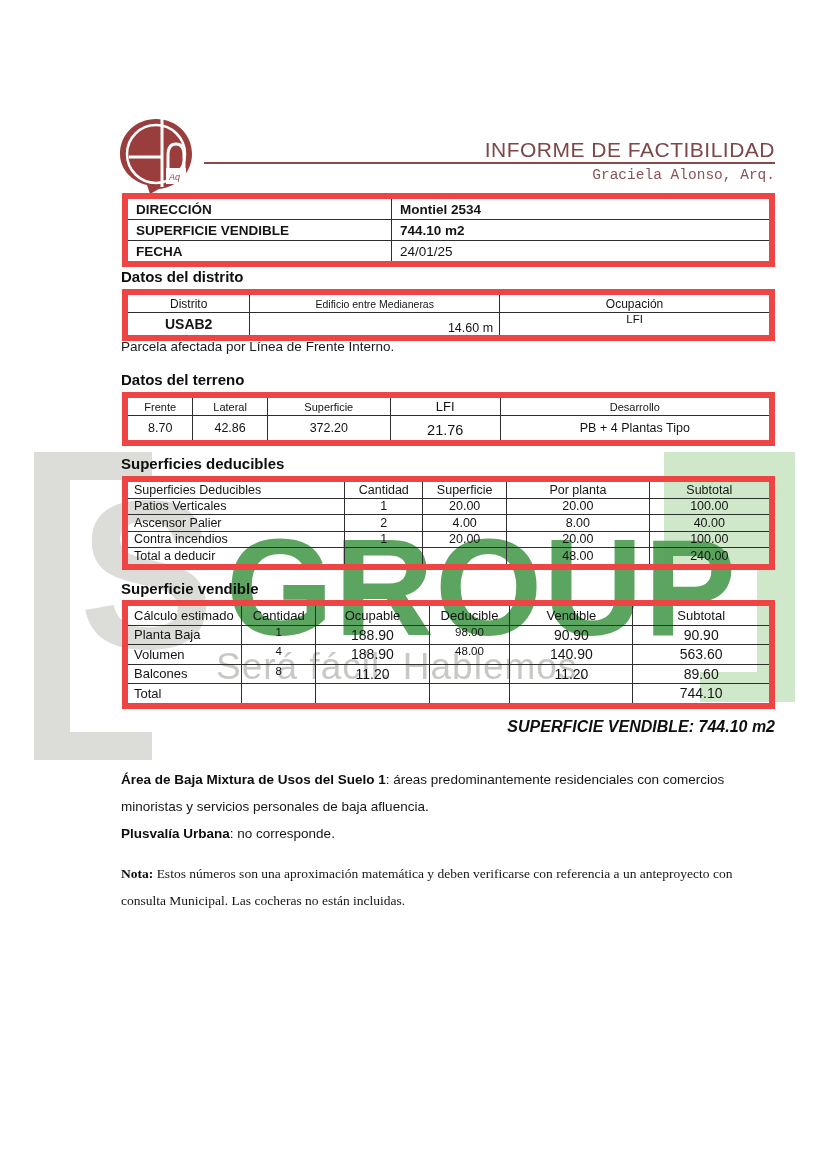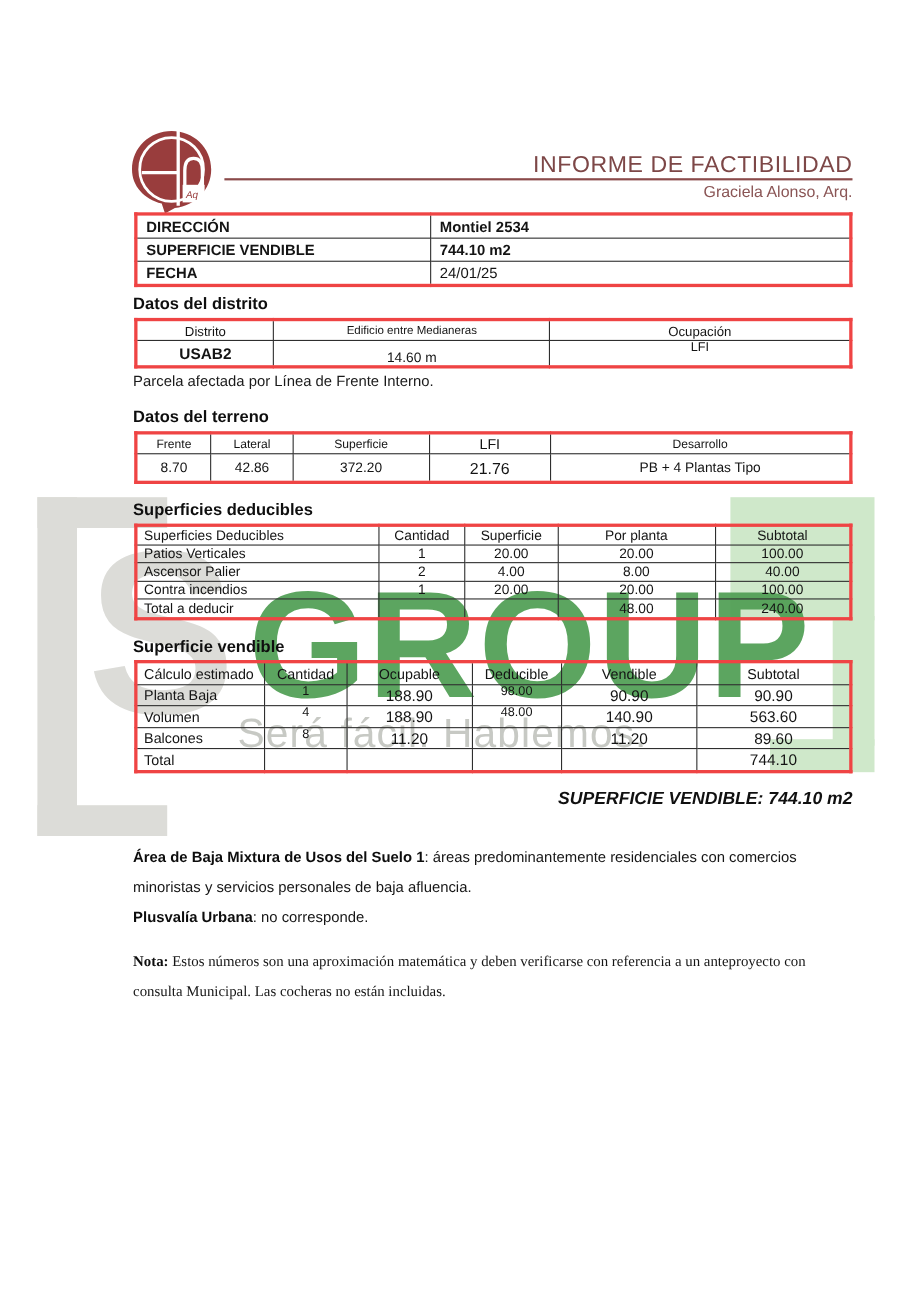--- a/index.html
+++ b/index.html
@@ -23,41 +23,41 @@
     color:#c7c9c4; letter-spacing:1px;text-align:center; }
 
   
   .content { position:absolute; inset:0; z-index:1; }
 
   
   .logo { position:absolute; left:116px; top:117px; }
   .title-rule { position:absolute; left:204px; top:162px; width:571px; height:2px; background:#8a4a4a; }
   .report-title { position:absolute; right:53px; top:137px; font-size:21px; line-height:25px;
     color:#7d4747; letter-spacing:0.5px; }
-  .report-subtitle { position:absolute; right:53px; top:167px; font-size:14.5px; color:#8a5555; }
-
-  
-  .tbl { border-collapse:collapse; table-layout:fixed; width:653px; border:3px solid #ef4444; background:transparent; }
+  .report-subtitle { position:absolute; right:53px; top:167px; font-size:14.5px; color:#8a5555;font-family:Liberation Mono, monospace; }
+
+  
+  .tbl { border-collapse:collapse; table-layout:fixed; width:653px; border:6px solid #ef4444; background:transparent; }
   .tbl td { border:1px solid #2e2e2e; padding:0 6px; font-size:12.5px; color:#141414;
     overflow:hidden; white-space:nowrap; vertical-align:middle; }
   .abs { position:absolute; left:122px; }
 
   
   .t-summary { top:193px; }
   .t-summary td { height:20px; font-weight:bold; font-size:13.5px; padding:0 8px; }
   .t-summary td.val-normal { font-weight:normal; }
 
   
   .t-district { top:289px; }
   .t-district td { text-align:center; }
   .t-district .hdr td { height:17px; font-size:12px;margin-top:16px; }
   .t-district .hdr td.small-hdr { font-size:10.5px; }
   .t-district .data td { height:22px; }
   .t-district .usab { font-weight:bold; font-size:14px;margin-top:12px; }
-  .t-district .val-low { vertical-align:bottom; }
+  .t-district .val-low { vertical-align:bottom;text-align:right; }
   .t-district .val-high { vertical-align:top; font-size:11.5px; }
 
   
   .t-terrain { top:392px; }
   .t-terrain td { text-align:center; }
   .t-terrain .hdr td { height:17px; font-size:11px; }
   .t-terrain .hdr td.lfi-hdr { font-size:13px; }
   .t-terrain .data td { height:22px; }
   .t-terrain .num-lg { font-size:14.5px; vertical-align:bottom; padding-bottom:2px; }
 

